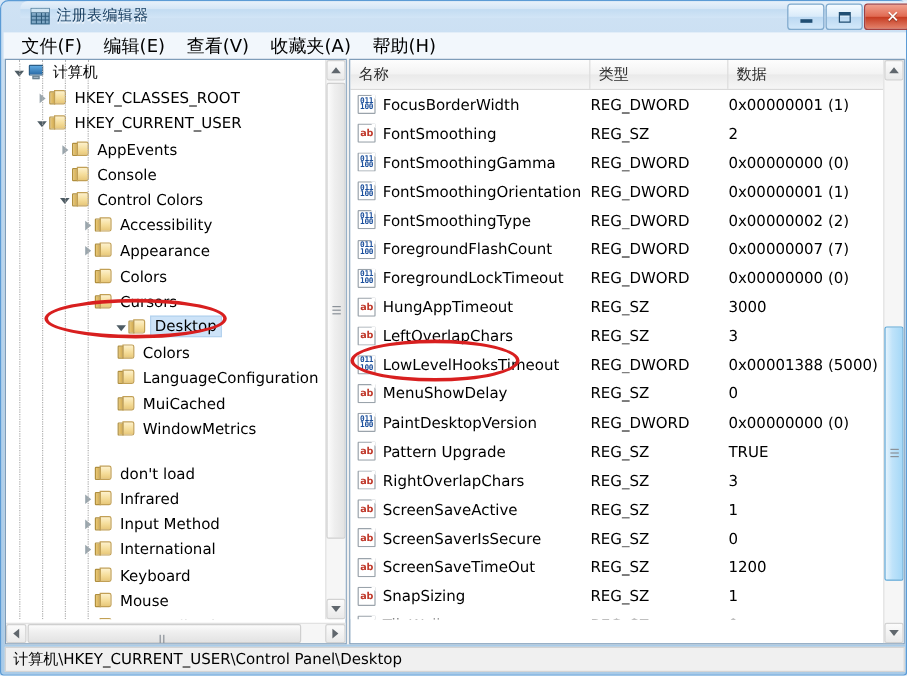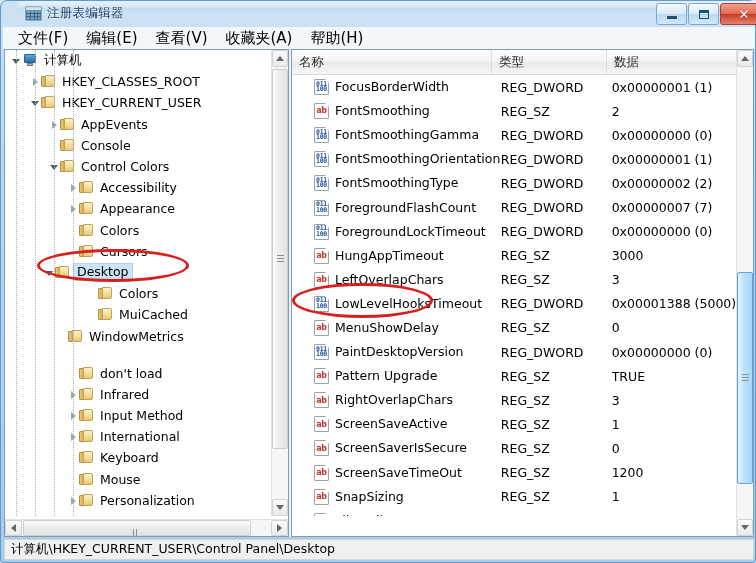--- a/index.html
+++ b/index.html
@@ -156,21 +156,21 @@
     white-space:nowrap;
   }
   .lv-body{
     position:absolute;left:0;top:25px;width:444px;height:441px;
     overflow:hidden;background:#fff;
   }
   .lrow{
     position:relative;height:24.1px;display:flex;align-items:center;
     font-size:12.5px;color:#000;white-space:nowrap;
   }
-  .lrow .c-name{width:200px;display:flex;overflow:hidden;margin-left:16px;}
+  .lrow .c-name{width:200px;display:flex;align-items:center;overflow:hidden;}
   .lrow .c-type{width:115px;overflow:hidden;}
   .lrow .c-data{width:129px;overflow:hidden;}
   .vicon{
     width:15px;height:16px;flex:0 0 15px;margin-left:6px;margin-right:6px;
     position:relative;
     background:#fff;
     border:1px solid #9aa3ab;
     box-sizing:border-box;
     border-radius:1px;
   }
@@ -333,36 +333,41 @@
           <div class="trow" style="padding-left: 63px;">
             <span class="expander "></span>
             <span class="folder"></span>
             <span class="lbl">Colors</span>
           </div>
           <div class="trow" style="padding-left: 63px;">
             <span class="expander "></span>
             <span class="folder"></span>
             <span class="lbl">Cursors</span>
           </div>
-          <div class="trow selected" style="padding-left: 39px; text-align: right;">
+          <div class="trow selected" style="padding-left: 91px; text-align: right;">
             <span class="expander open"></span>
             <span class="folder"></span>
             <span class="lbl">Desktop</span>
           </div>
           <div class="trow" style="padding-left: 82px;">
             <span class="expander "></span>
             <span class="folder"></span>
             <span class="lbl">Colors</span>
           </div>
           <div class="trow" style="padding-left: 82px;">
             <span class="expander "></span>
             <span class="folder"></span>
+            <span class="lbl">LanguageConfiguration</span>
+          </div>
+          <div class="trow" style="padding-left: 82px;">
+            <span class="expander "></span>
+            <span class="folder"></span>
             <span class="lbl">MuiCached</span>
           </div>
-          <div class="trow" style="padding-left: 52px;">
+          <div class="trow" style="padding-left: 82px;">
             <span class="expander "></span>
             <span class="folder"></span>
             <span class="lbl">WindowMetrics</span>
           </div>
           <div class="trow" style="padding-left: 63px; margin-top: 16px;">
             <span class="expander "></span>
             <span class="folder"></span>
             <span class="lbl">don't load</span>
           </div>
           <div class="trow" style="padding-left: 63px;">

